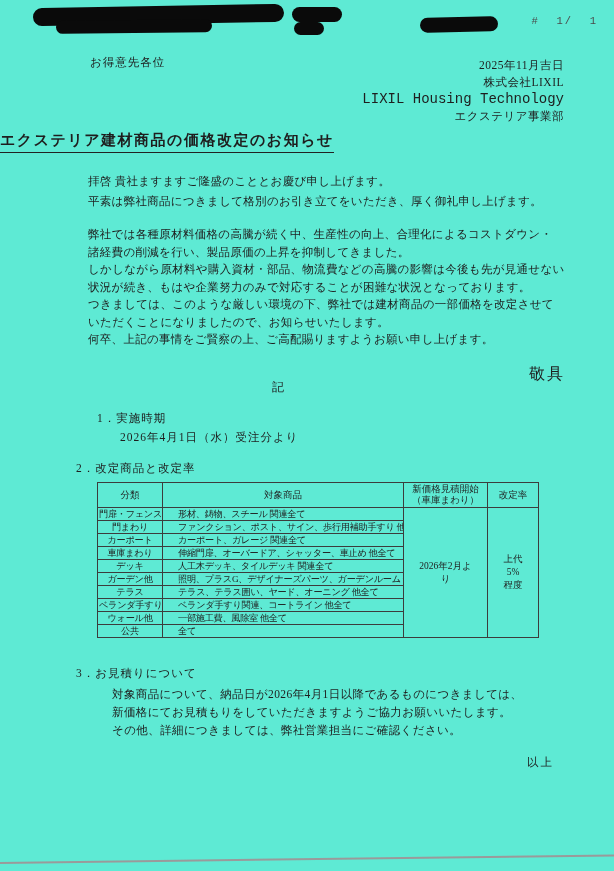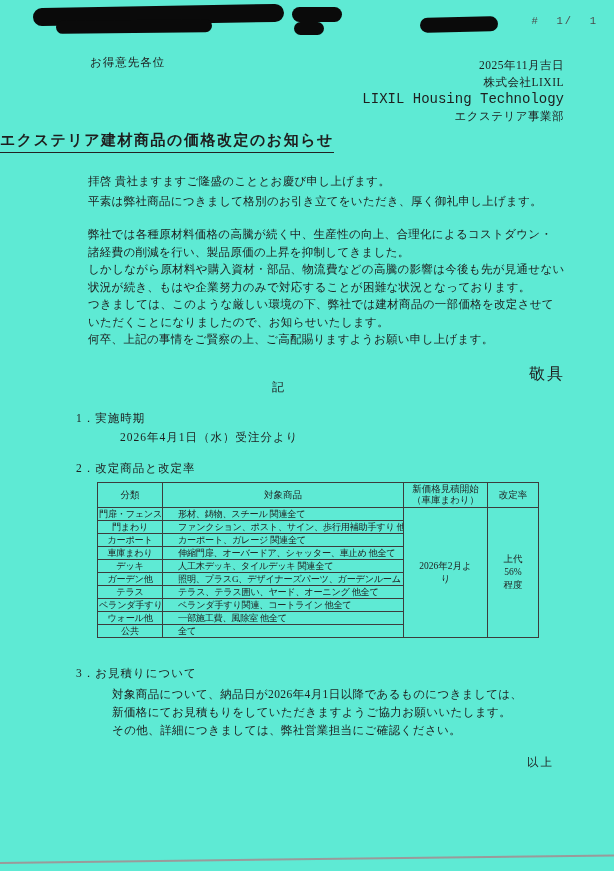--- a/index.html
+++ b/index.html
@@ -33,21 +33,21 @@
   .para{
     position:absolute;left:88px;right:34px;font-size:11.5px;
     letter-spacing:0.3px;white-space:pre-line;
   }
   #greeting{top:171px;line-height:20px;}
   #body-text{top:226px;line-height:17.5px;}
   #closing-request{top:331px;line-height:17px;}
   #keigu{position:absolute;right:49px;top:364px;font-size:16px;letter-spacing:2px;}
   #ki{position:absolute;left:272px;top:379px;font-size:12px;letter-spacing:2px;}
   .sec-heading{position:absolute;left:76px;font-size:11.5px;letter-spacing:1px;}
-  #sec1-heading{top:411px;}
+  #sec1-heading{top:411px;margin-left:21px;}
   #sec1-content{position:absolute;left:120px;top:430px;font-size:11.5px;letter-spacing:1px;}
   #sec2-heading{top:461px;}
   #table-wrap{position:absolute;left:97px;top:482px;width:441px;}
   table{border-collapse:collapse;width:441px;table-layout:fixed;border:1.5px solid #333;}
   col.c-cat{width:65px;} col.c-prod{width:241px;} col.c-new{width:84px;} col.c-rate{width:51px;}
   th,td{border:1px solid #3c3c3c;overflow:hidden;}
   th{
     font-weight:normal;font-size:9.5px;line-height:11px;height:24px;
     text-align:center;white-space:pre-line;padding:0 1px;
   }
@@ -125,21 +125,21 @@
         <th>対象商品</th>
         <th>新価格見積開始
 （車庫まわり）</th>
         <th>改定率</th>
       </tr>
       <tr>
         <td class="cat">門扉・フェンス</td>
         <td class="prod">形材、鋳物、スチール 関連全て</td>
         <td class="merged" rowspan="10">2026年2月より</td>
         <td class="merged" rowspan="10">上代
-56%程度</td>
+5%程度</td>
       </tr>
       <tr>
         <td class="cat">門まわり</td>
         <td class="prod">ファンクション、ポスト、サイン、歩行用補助手すり 他全て</td>
       </tr>
       <tr>
         <td class="cat">カーポート</td>
         <td class="prod">カーポート、ガレージ 関連全て</td>
       </tr>
       <tr>

